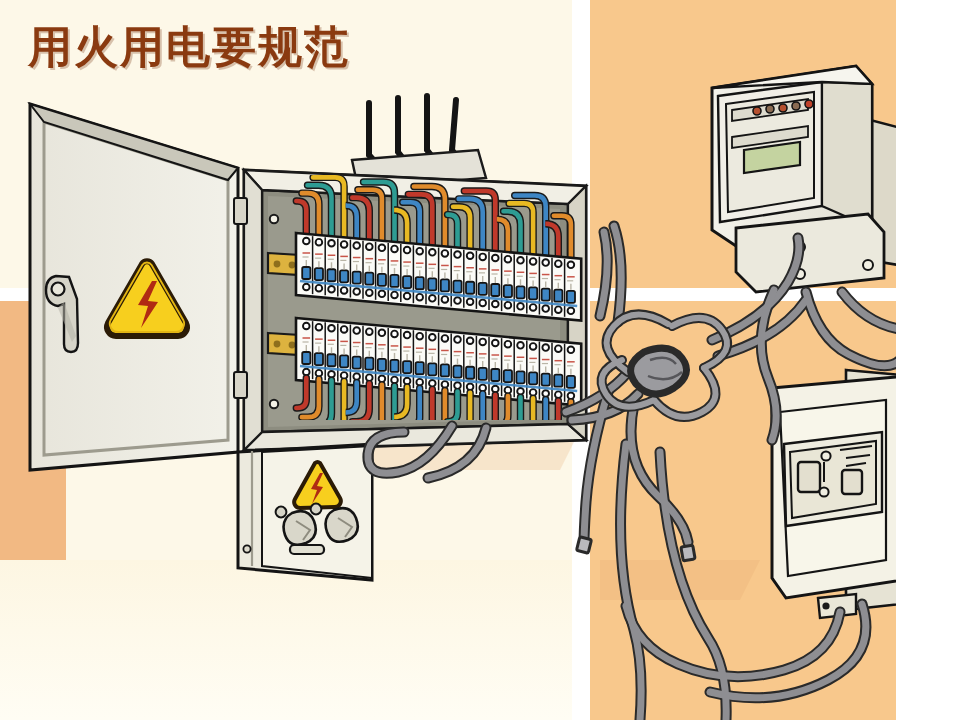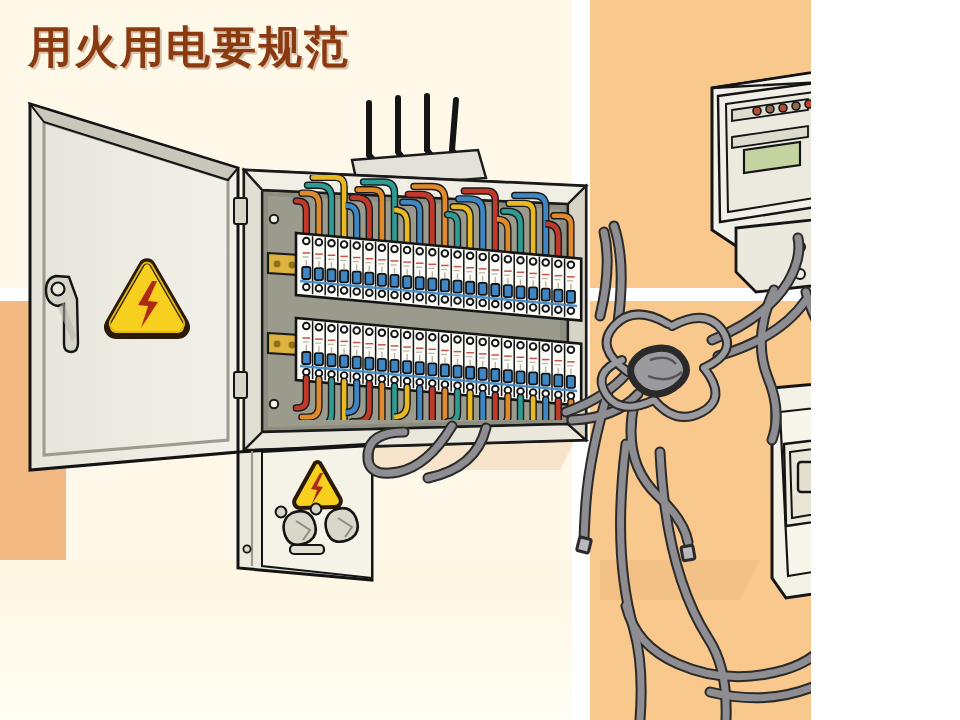--- a/index.html
+++ b/index.html
@@ -1,17 +1,17 @@
 <!DOCTYPE html>
 <html><head>
 <meta charset="utf-8">
 <style>
   html,body{margin:0;padding:0;background:#ffffff;}
   #stage{
-    position:relative;width:811px;height:720px;overflow:hidden;
+    position:relative;width:896px;height:720px;overflow:hidden;
     font-family:"Liberation Sans","DejaVu Sans",sans-serif;
     background:#fdf8e8;
   }
   #art{position:absolute;left:0;top:0;width:960px;height:720px;}
   .title-text{
     position:absolute;left:28px;top:18px;
     font-family:"DejaVu Serif","Liberation Serif",serif;
     font-size:44px;font-weight:bold;letter-spacing:2px;
     color:#8a3a10;
     text-shadow:2px 2px 0 rgba(120,50,16,.28);

